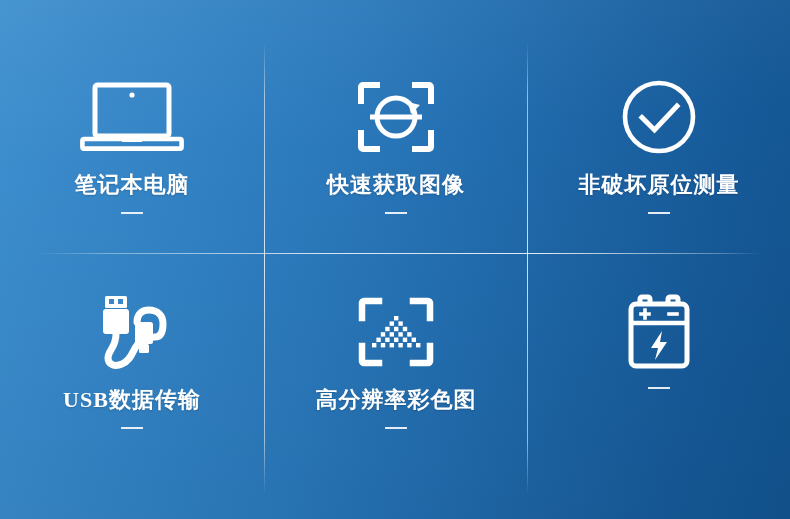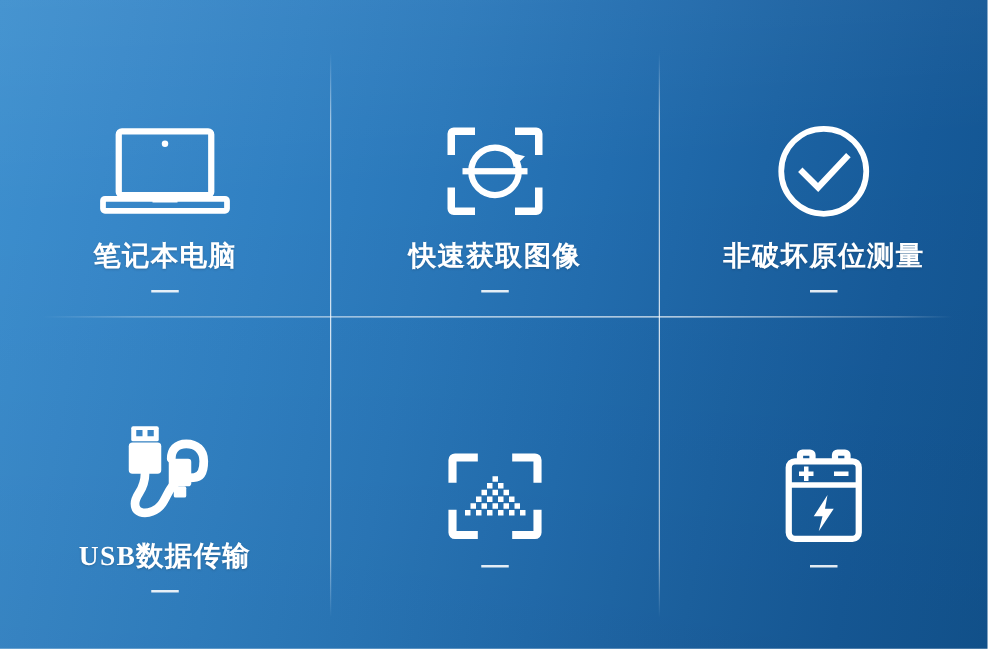--- a/index.html
+++ b/index.html
@@ -44,21 +44,21 @@
     display: grid;
     grid-template-columns: 264px 264px 262px;
     grid-template-rows: 253px 266px;
   }
 
   .cell {
     position: relative;
     display: flex;
     flex-direction: column;
     align-items: center;
-    justify-content: center;
+    justify-content: flex-start;
     box-sizing: border-box;
   }
   .cell.row-1 { padding-top: 78px; }
   .cell.row-2 { padding-top: 40px; }
 
   .icon-wrap {
     height: 78px;
     display: flex;
     align-items: center;
     justify-content: center;
@@ -226,20 +226,21 @@
             <rect x="32.6" y="49" width="4.4" height="4.4"></rect>
             <rect x="41.4" y="49" width="4.4" height="4.4"></rect>
             <rect x="50.2" y="49" width="4.4" height="4.4"></rect>
             <rect x="59" y="49" width="4.4" height="4.4"></rect>
           </g>
           <g fill="#ffffff" opacity="0.9">
             <rect x="28.2" y="27.4" width="4.4" height="4.4" opacity="0"></rect>
           </g>
         </svg>
       </div>
+      <div class="cell-title">高分辨率彩色图</div>
       <div class="cell-dash"></div>
     </div>
 
     <div class="cell row-2">
       <div class="icon-wrap">
         <svg width="66" height="78" viewBox="0 0 66 78" fill="none" xmlns="http://www.w3.org/2000/svg">
 
           <path d="M14 11 V6 a2 2 0 0 1 2 -2 H22 a2 2 0 0 1 2 2 V11" stroke="#ffffff" stroke-width="5"></path>
           <path d="M42 11 V6 a2 2 0 0 1 2 -2 H50 a2 2 0 0 1 2 2 V11" stroke="#ffffff" stroke-width="5"></path>
 

